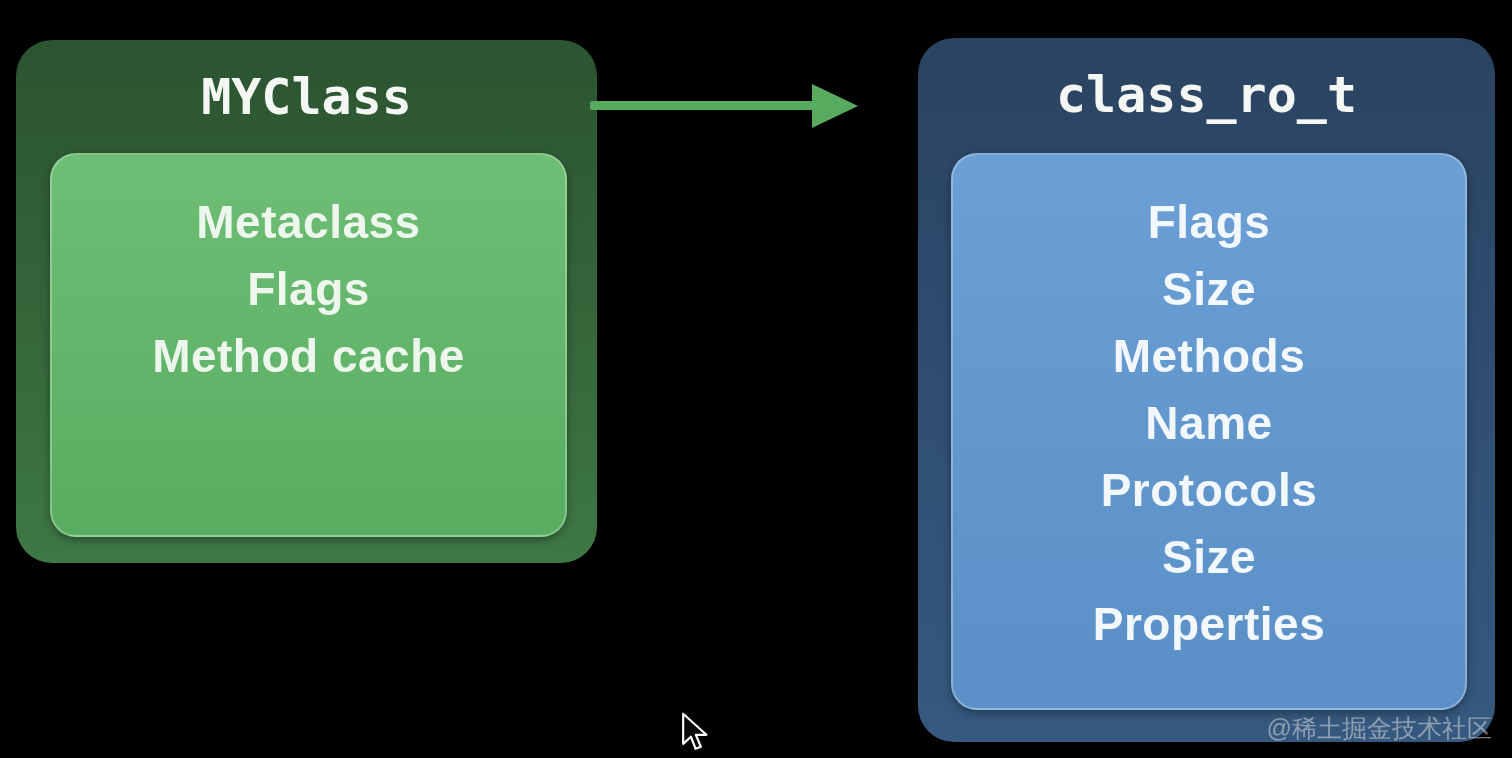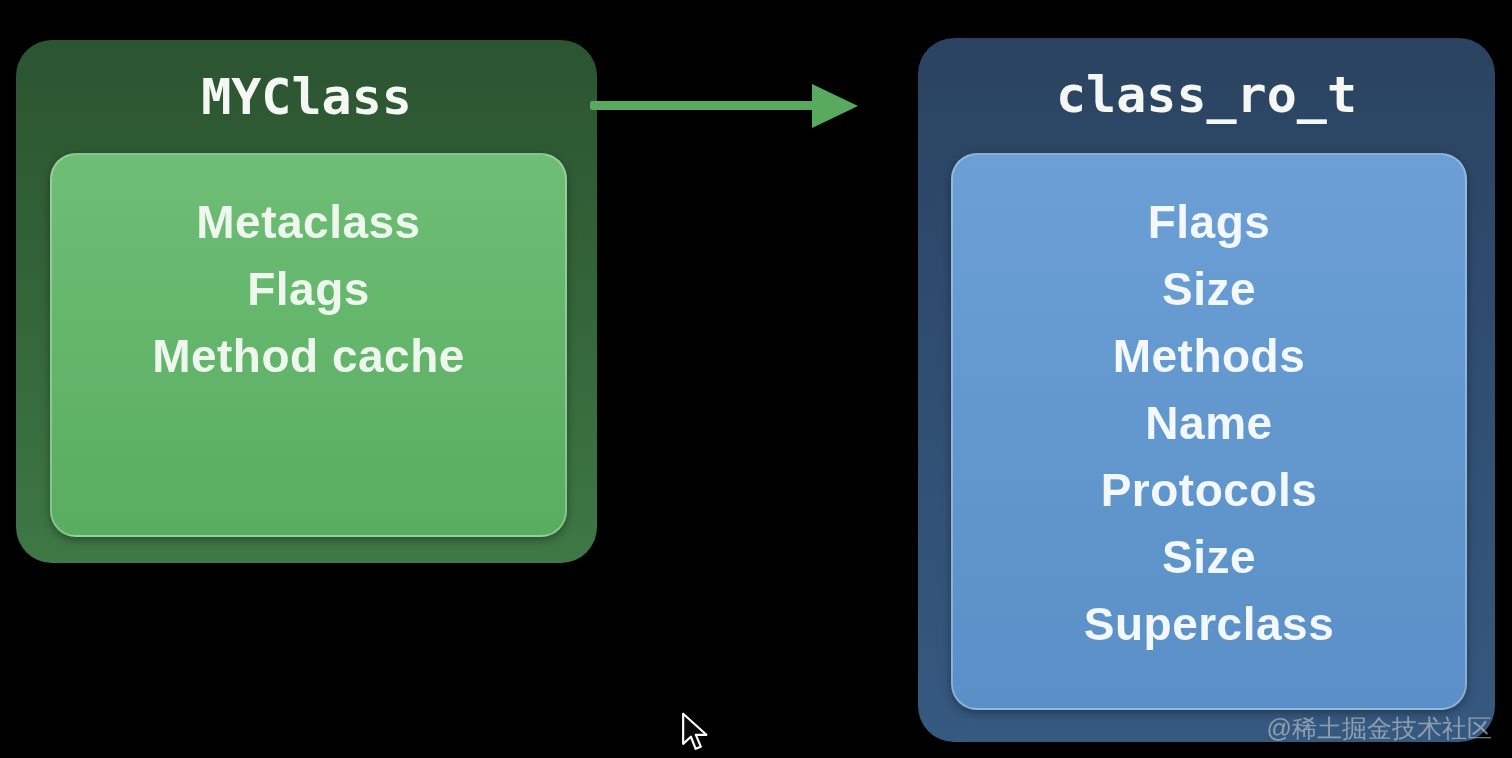--- a/index.html
+++ b/index.html
@@ -132,21 +132,21 @@
   <div class="node node--blue">
     <div class="node__title">class_ro_t</div>
     <div class="panel panel--blue">
       <div class="panel__list">
         <div class="panel__item">Flags</div>
         <div class="panel__item">Size</div>
         <div class="panel__item">Methods</div>
         <div class="panel__item">Name</div>
         <div class="panel__item">Protocols</div>
         <div class="panel__item">Size</div>
-        <div class="panel__item">Superclass</div>
+        <div class="panel__item">Properties</div>
       </div>
     </div>
   </div>
 
   <svg class="cursor" viewBox="0 0 26 36" xmlns="http://www.w3.org/2000/svg">
     <polygon points="2,1 2,29 9.2,22.4 13.6,33.6 18.4,31.6 13.8,20.6 23.6,20.6" fill="#0a0a0a" stroke="#ffffff" stroke-width="2" stroke-linejoin="round"></polygon>
   </svg>
 
   <div class="watermark">@稀土掘金技术社区</div>
 

